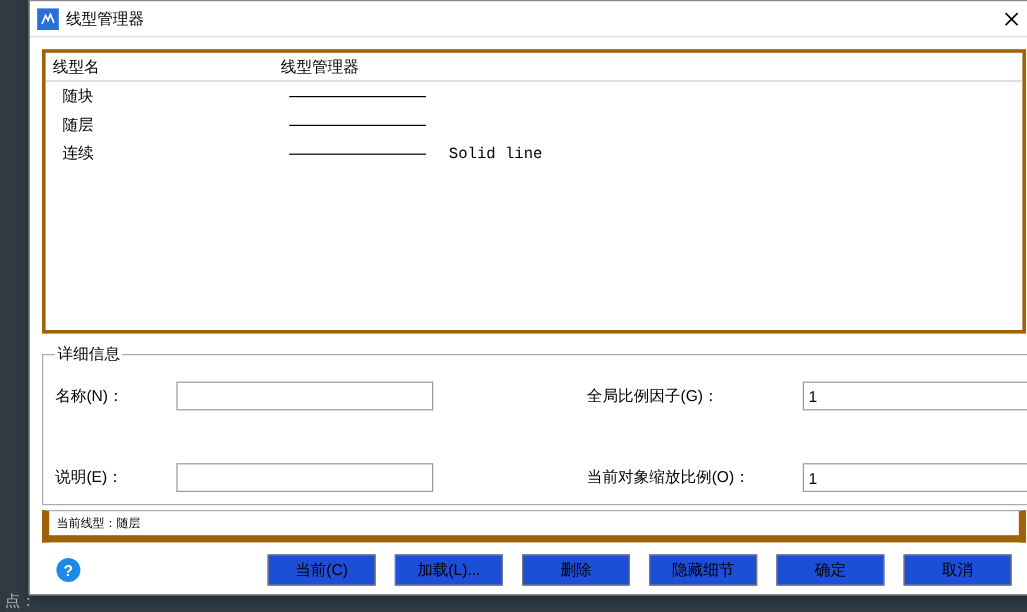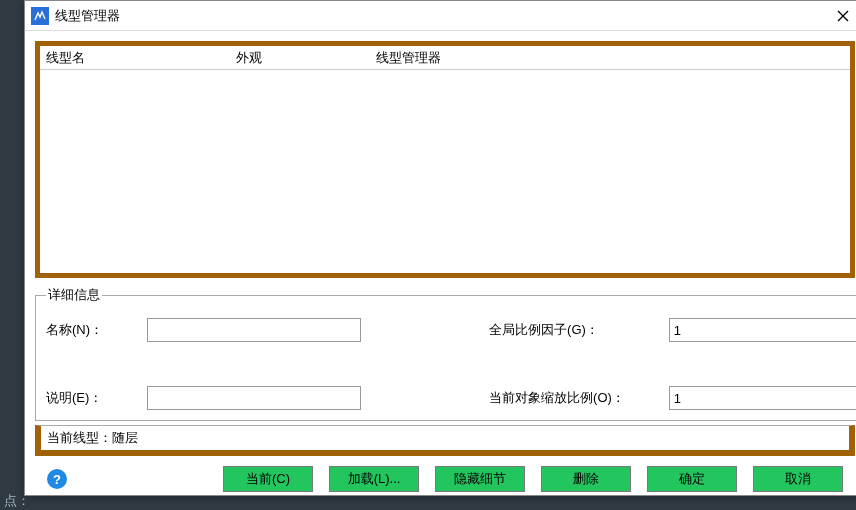--- a/index.html
+++ b/index.html
@@ -5,21 +5,21 @@
     * { box-sizing: border-box; margin: 0; padding: 0; }
     body { font-family: "Microsoft YaHei", "SimSun", sans-serif; font-size: 13px; background: #2f3a42; width: 856px; height: 510px; position: relative; overflow: hidden; }
     .dialog { position: absolute; left: 24px; top: 0; width: 842px; height: 496px; background: #fff; border: 1px solid #888; box-shadow: 0 2px 8px rgba(0,0,0,.3); }
     .titlebar { height: 30px; display: flex; align-items: center; padding: 0 6px; border-bottom: 1px solid #ddd; }
     .titlebar-icon { width: 18px; height: 18px; background: #2a6ed8; display: flex; align-items: center; justify-content: center; margin-right: 6px; }
     .titlebar-icon svg { width: 12px; height: 12px; }
     .titlebar-title { flex: 1; font-size: 13px; }
     .titlebar-close { width: 32px; height: 24px; display: flex; align-items: center; justify-content: center; cursor: pointer; font-size: 16px; }
 
     .content { padding: 10px 10px 6px 10px; }
-    .list-frame { border: 5px solid #a16207; height: 237px; overflow: hidden; }
+    .list-frame { border: 3px solid #a16207; height: 237px; overflow: hidden; }
     .list-header { display: flex; height: 24px; align-items: center; border-bottom: 1px solid #ccc; font-size: 13px; }
     .col-name { width: 190px; padding-left: 6px; }
     .col-appearance { width: 140px; padding-left: 6px; }
     .col-desc { flex: 1; padding-left: 6px; font-family: "SimSun", monospace; }
     .list-body { font-size: 13px; }
     .list-row { display: flex; height: 24px; align-items: center; cursor: pointer; }
     .row-name { width: 190px; padding-left: 14px; font-family: "SimSun", monospace; }
     .row-appearance { width: 140px; display: flex; align-items: center; justify-content: center; }
     .linetype-line { width: 114px; height: 0; border-top: 1.4px solid #000; }
     .row-desc { flex: 1; padding-left: 6px; font-family: Consolas, "Courier New", monospace; }
@@ -30,26 +30,26 @@
     .form-label { font-size: 13px; white-space: nowrap; }
     .form-input { height: 24px; border: 1px solid #999; padding: 0 4px; font-size: 13px; width: 100%; font-family: inherit; }
     .form-input-narrow { width: 214px; }
     .form-input-wide { width: 204px; }
     .spacer { }
     .checkbox-row { display: flex; align-items: center; gap: 6px; margin-top: 10px; }
     .chk { width: 16px; height: 16px; background: #0566c8; border-radius: 3px; display: flex; align-items: center; justify-content: center; cursor: pointer; }
     .chk svg { width: 12px; height: 12px; }
     .chk-label { font-size: 13px; }
 
-    .current-line { border: 6px solid #a16207; border-top: 1px solid #aaa; margin-top: 4px; padding: 3px 6px; font-size: 13px; }
+    .current-line { border: 6px solid #a16207; border-top: 1px solid #aaa; margin-top: 4px; padding: 3px 6px; font-size: 10px; }
 
     .buttons { display: flex; align-items: center; padding: 10px 12px 0 12px; gap: 24px; }
     .help-icon { width: 20px; height: 20px; border-radius: 50%; background: #1f8ae6; color: #fff; display: flex; align-items: center; justify-content: center; font-size: 13px; font-weight: bold; cursor: pointer; }
     .btn-spacer { flex: 1; }
-    .btn { min-width: 90px; height: 26px; border: 1px solid #7a7a7a; background: #22c55e; font-size: 13px; cursor: pointer; font-family: inherit; padding: 0 10px; }
+    .btn { min-width: 90px; height: 26px; border: 1px solid #7a7a7a; background: #1d4ed8; font-size: 13px; cursor: pointer; font-family: inherit; padding: 0 10px; }
     .btn-group { display: flex; gap: 16px; }
 
     .bg-frag { position: absolute; color: #a8b6c0; font-size: 13px; pointer-events: none; }
   </style>
 </head>
 <body>
 
 <div class="bg-frag" style="left:4px; bottom:0;">点：</div>
 
 <div class="dialog">
@@ -64,22 +64,44 @@
       <svg width="14" height="14" viewBox="0 0 14 14">
           <path d="M2 2 L12 12 M12 2 L2 12" stroke="#000" stroke-width="1.4"></path>
         </svg>
     </div>
   </div>
 
   <div class="content">
     <div class="list-frame">
       <div class="list-header">
         <div class="col-name">线型名</div>
-        <div class="col-appearance">外观</div>
         <div class="col-desc">线型管理器</div>
+      </div>
+      <div class="list-body">
+        <div class="list-row">
+          <div class="row-name">随块</div>
+          <div class="row-appearance">
+              <div class="linetype-line"></div>
+            </div>
+          <div class="row-desc"></div>
+        </div>
+        <div class="list-row">
+          <div class="row-name">随层</div>
+          <div class="row-appearance">
+              <div class="linetype-line"></div>
+            </div>
+          <div class="row-desc"></div>
+        </div>
+        <div class="list-row">
+          <div class="row-name">连续</div>
+          <div class="row-appearance">
+              <div class="linetype-line"></div>
+            </div>
+          <div class="row-desc">Solid line</div>
+        </div>
       </div>
     </div>
 
     <fieldset class="details-fieldset">
       <legend class="details-legend">详细信息</legend>
       <div class="details-grid">
         <div class="form-label">名称(N)：</div>
         <input class="form-input form-input-narrow" value="" style="">
         <div class="spacer"></div>
         <div class="form-label">全局比例因子(G)：</div>
@@ -96,20 +118,20 @@
     <div class="current-line">
       <span>当前线型：</span><span>随层</span>
     </div>
 
     <div class="buttons">
       <div class="help-icon">?</div>
       <div class="btn-spacer"></div>
       <div class="btn-group">
         <button class="btn">当前(C)</button>
         <button class="btn">加载(L)...</button>
+        <button class="btn">删除</button>
         <button class="btn">隐藏细节</button>
-        <button class="btn">删除</button>
         <button class="btn">确定</button>
         <button class="btn">取消</button>
       </div>
     </div>
   </div>
 </div>
 
 </body></html>

